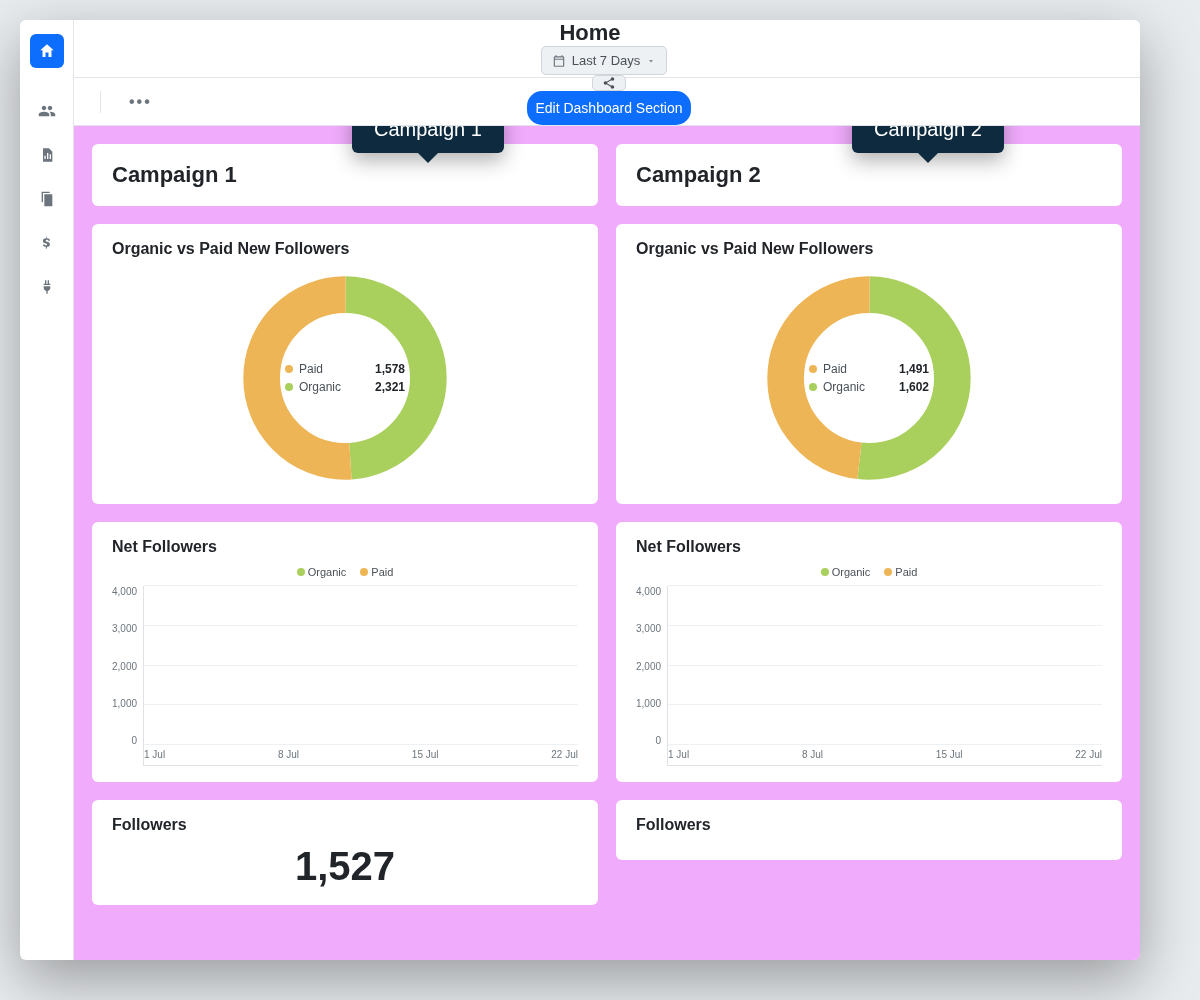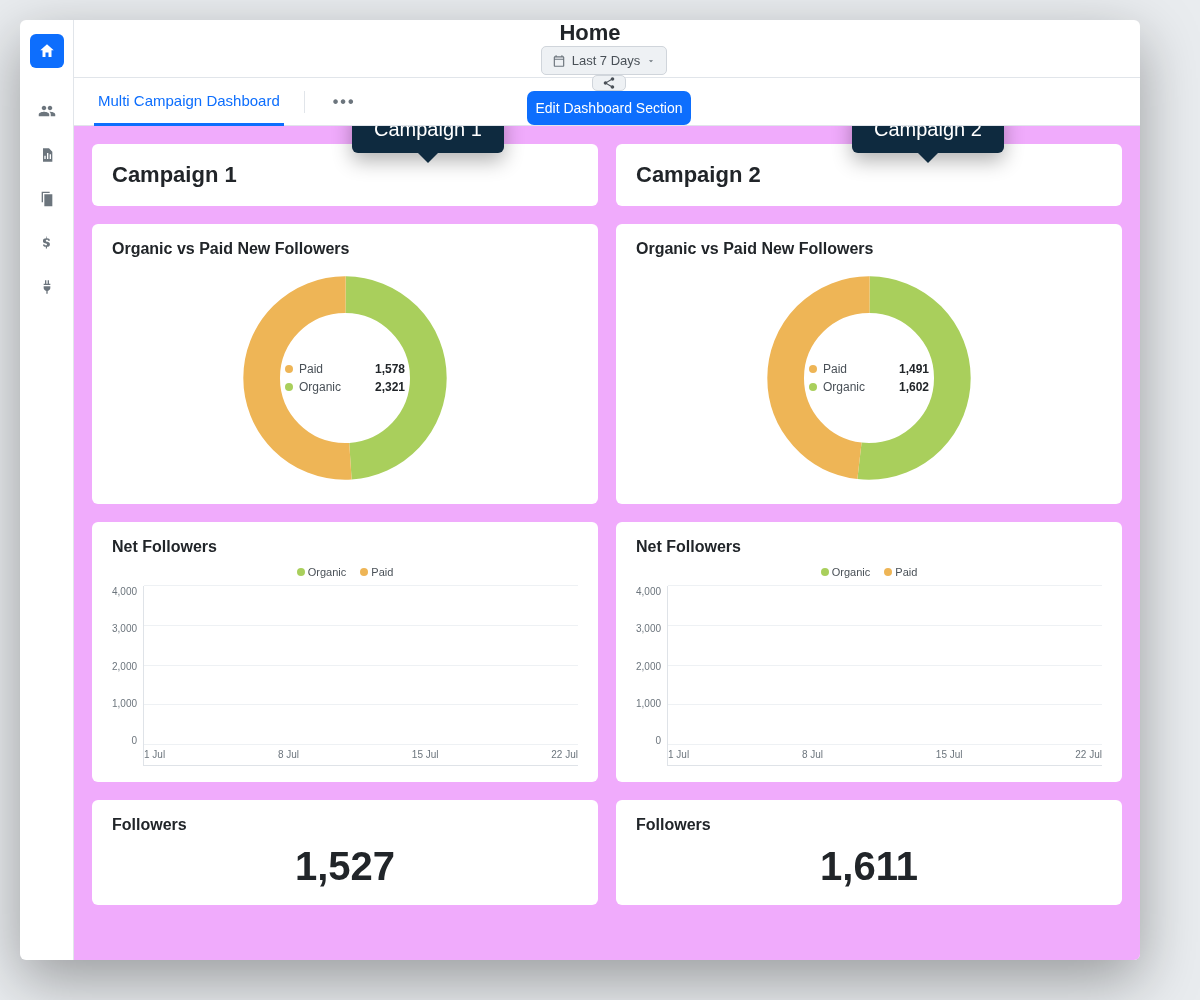--- a/index.html
+++ b/index.html
@@ -107,21 +107,21 @@
     border-radius:5px;
     display:inline-flex;align-items:center;justify-content:center;
     margin-left:10px;
     cursor:pointer;
   }
   .topnav .primary-btn {
     margin-left:10px;
     background:#0d6efd;
     color:#fff;
     border:none;
-    border-radius:7px;
+    border-radius:15px;
     padding:9px 8px;
     font-size:14px;
     font-weight:500;
     cursor:pointer;
   }
   
   .subnav {
     height:48px;
     border-bottom:1px solid #e1e5ea;
     display:flex;
@@ -307,21 +307,20 @@
       </div>
       <div class="icon-btn">
         <svg width="14" height="14" viewBox="0 0 24 24" fill="#495057">
             <path d="M18 16c-.8 0-1.5.3-2 .8l-7-4.1c.1-.2.1-.5.1-.7s0-.5-.1-.7l7-4.1c.5.5 1.2.8 2 .8 1.7 0 3-1.3 3-3s-1.3-3-3-3-3 1.3-3 3c0 .2 0 .5.1.7L8 9.8C7.5 9.3 6.8 9 6 9c-1.7 0-3 1.3-3 3s1.3 3 3 3c.8 0 1.5-.3 2-.8l7 4.1c-.1.2-.1.5-.1.7 0 1.7 1.3 3 3 3s3-1.3 3-3-1.3-3-3-3z"></path>
           </svg>
       </div>
       <button class="primary-btn">Edit Dashboard Section</button>
     </div>
 
     <div class="subnav">
-      <div class="sub-tab active">Multi Campaign Dashboard</div>
       <div class="sub-div"></div>
       <div class="dots"><span>•••</span></div>
     </div>
 
     <div class="content">
 
       <div class="tip" style="left:278px; top:-20px;">Campaign 1</div>
       <div class="tip" style="left:778px; top:-20px;">Campaign 2</div>
 
       <div class="col">
@@ -675,19 +674,18 @@
                   <span>8 Jul</span>
                   <span>15 Jul</span>
                   <span>22 Jul</span>
                 </div>
             </div>
           </div>
         </div>
 
         <div class="card followers-card">
           <h3>Followers</h3>
-          <div class="big">1,611</div>
         </div>
       </div>
 
     </div>
   </div>
 </div>
 
 </body></html>

